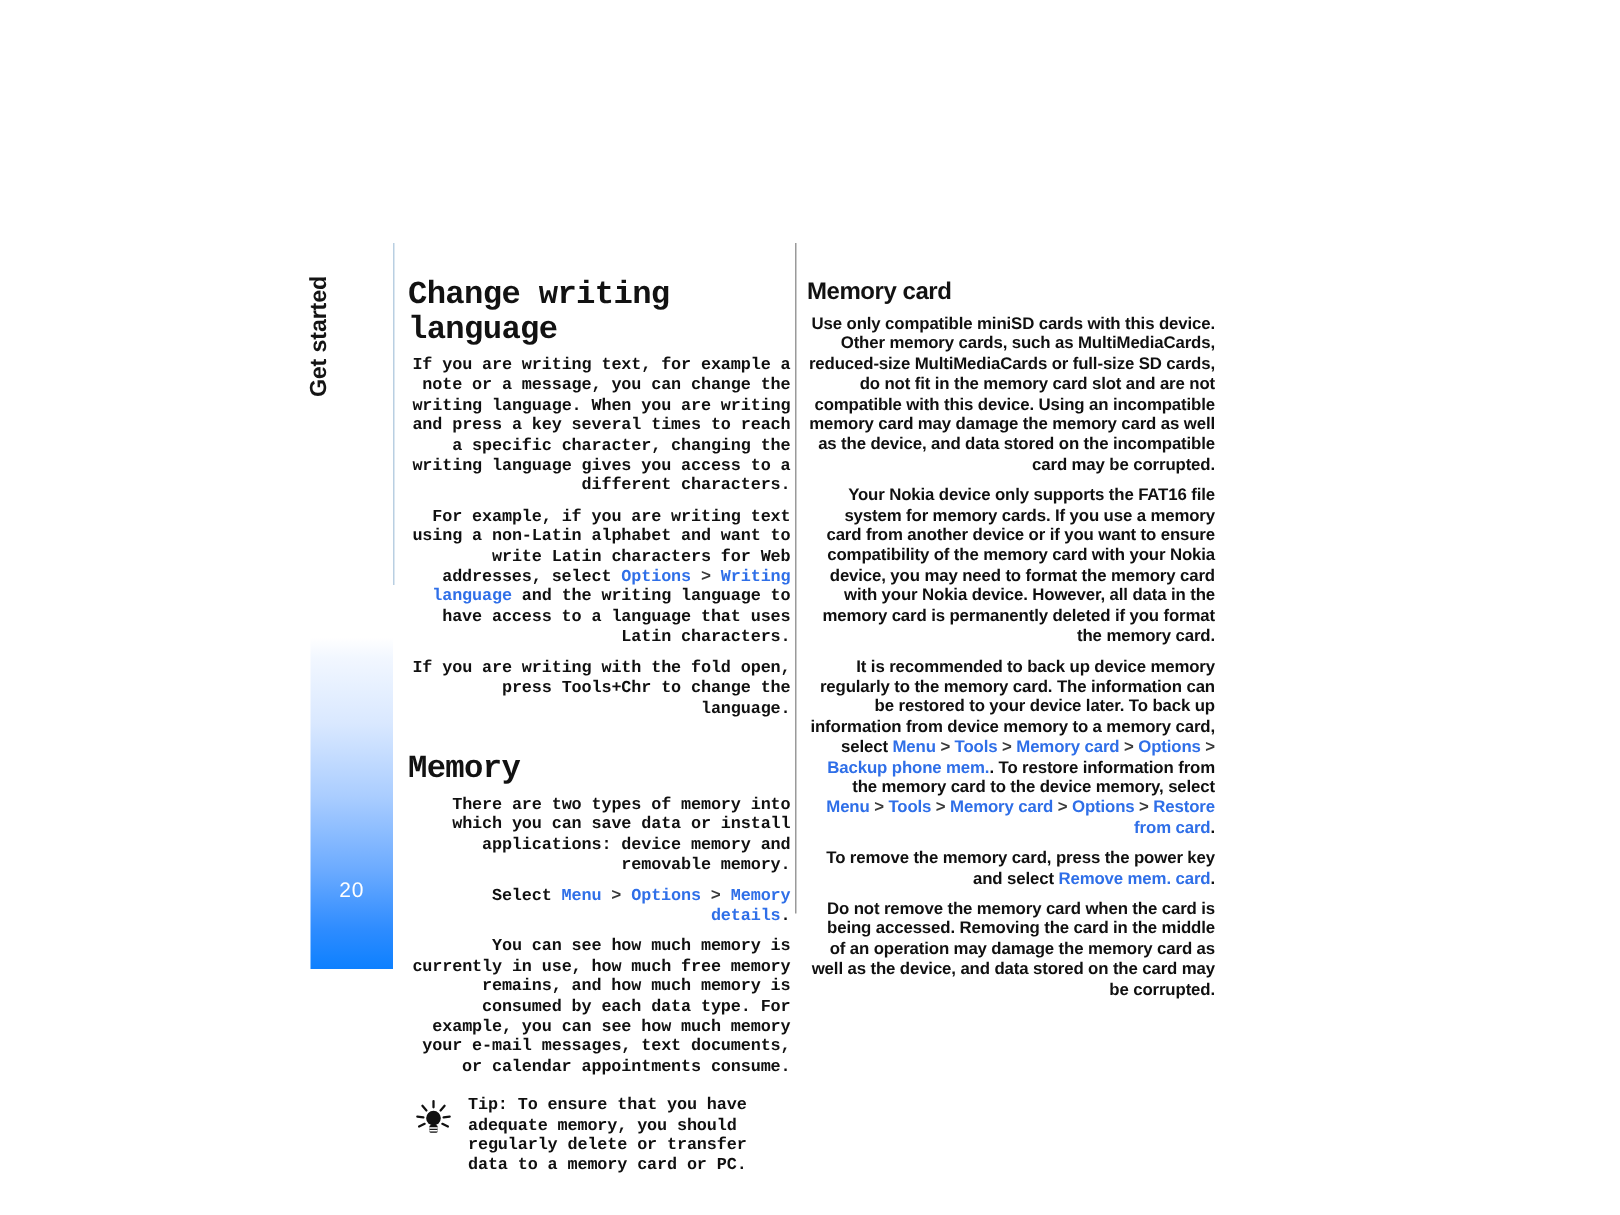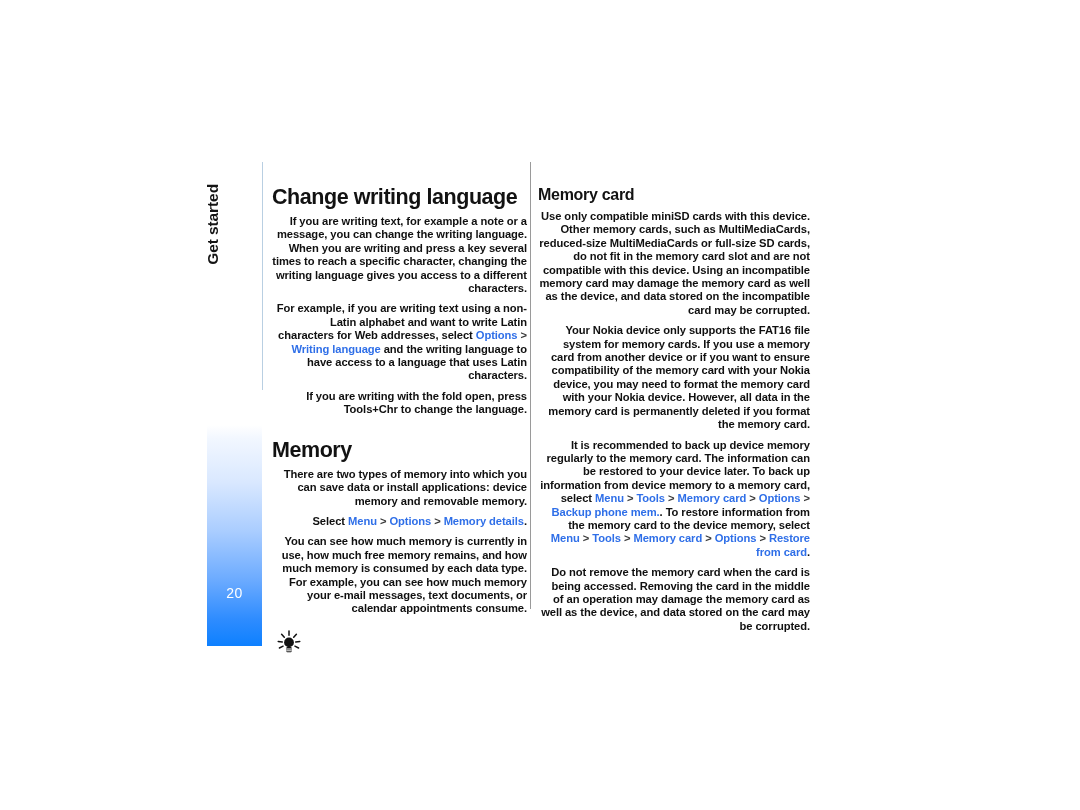--- a/index.html
+++ b/index.html
@@ -81,21 +81,21 @@
 
   
   .col {
     position: absolute;
     font-size: 11.2px;
     line-height: 13.4px;
     color: #101010;
     font-weight: bold;
     letter-spacing: -0.08px;
   }
-  #col-left  { left: 272px; top: 186px; width: 255px; }
+  #col-left  { left: 272px; top: 186px; width: 255px; font-family: Liberation Mono, monospace; }
   #col-right { left: 538px; top: 186px; width: 272px; }
 
   h1.head {
     margin: 0 0 6px 0;
     font-size: 21.5px;
     line-height: 23px;
     font-weight: bold;
     letter-spacing: -0.45px;
     color: #121212;
   }
@@ -187,35 +187,39 @@
             <line x1="25.8" y1="12.4" x2="21.7" y2="12.9"></line>
             <line x1="5.4" y1="19.0" x2="9.1" y2="17.2"></line>
             <line x1="24.6" y1="19.0" x2="20.9" y2="17.2"></line>
           </g>
           <circle cx="15" cy="13.4" r="4.9" fill="#111111"></circle>
           <rect x="12.3" y="18.0" width="5.4" height="5.2" rx="1" fill="#111111"></rect>
           <line x1="12.3" y1="20.0" x2="17.7" y2="20.0" stroke="#ffffff" stroke-width="1"></line>
           <line x1="12.3" y1="21.8" x2="17.7" y2="21.8" stroke="#ffffff" stroke-width="1"></line>
         </svg>
       </span>
+      <p><span>Tip:</span><span> To ensure that you have adequate memory, you should regularly delete or transfer data to a memory card or PC.</span></p>
     </div>
 
   </div>
 
   <div class="col" id="col-right">
 
     <h2 class="subhead">Memory card</h2>
 
     <p class="body">Use only compatible miniSD cards with this device. Other memory cards, such as MultiMediaCards, reduced-size MultiMediaCards or full-size SD cards, do not fit in the memory card slot and are not compatible with this device. Using an incompatible memory card may damage the memory card as well as the device, and data stored on the incompatible card may be corrupted.</p>
 
     <p class="body">Your Nokia device only supports the FAT16 file system for memory cards. If you use a memory card from another device or if you want to ensure compatibility of the memory card with your Nokia device, you may need to format the memory card with your Nokia device. However, all data in the memory card is permanently deleted if you format the memory card.</p>
 
     <p class="body">
       <span>It is recommended to back up device memory regularly to the memory card. The information can be restored to your device later. To back up information from device memory to a memory card, select </span><span class="mi">Menu</span><span class="sep"> &gt; </span><span class="mi">Tools</span><span class="sep"> &gt; </span><span class="mi">Memory card</span><span class="sep"> &gt; </span><span class="mi">Options</span><span class="sep"> &gt; </span><span class="mi">Backup phone mem.</span><span>. To restore information from the memory card to the device memory, select </span><span class="mi">Menu</span><span class="sep"> &gt; </span><span class="mi">Tools</span><span class="sep"> &gt; </span><span class="mi">Memory card</span><span class="sep"> &gt; </span><span class="mi">Options</span><span class="sep"> &gt; </span><span class="mi">Restore from card</span><span>.</span>
     </p>
 
+    <p class="body">
+      <span>To remove the memory card, press the power key and select </span><span class="mi">Remove mem. card</span><span>.</span>
+    </p>
 
     <p class="body">Do not remove the memory card when the card is being accessed. Removing the card in the middle of an operation may damage the memory card as well as the device, and data stored on the card may be corrupted.</p>
 
 
   </div>
 
 </div>
 
 </body></html>

